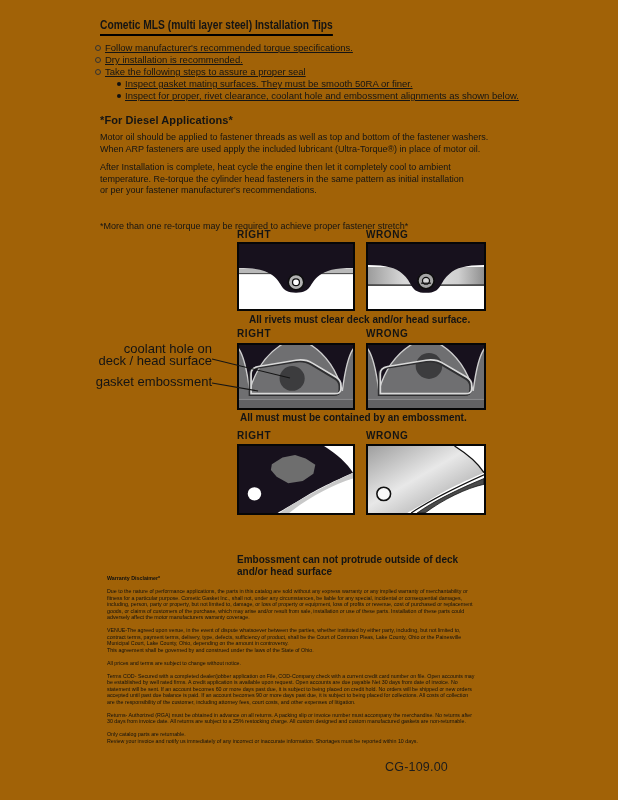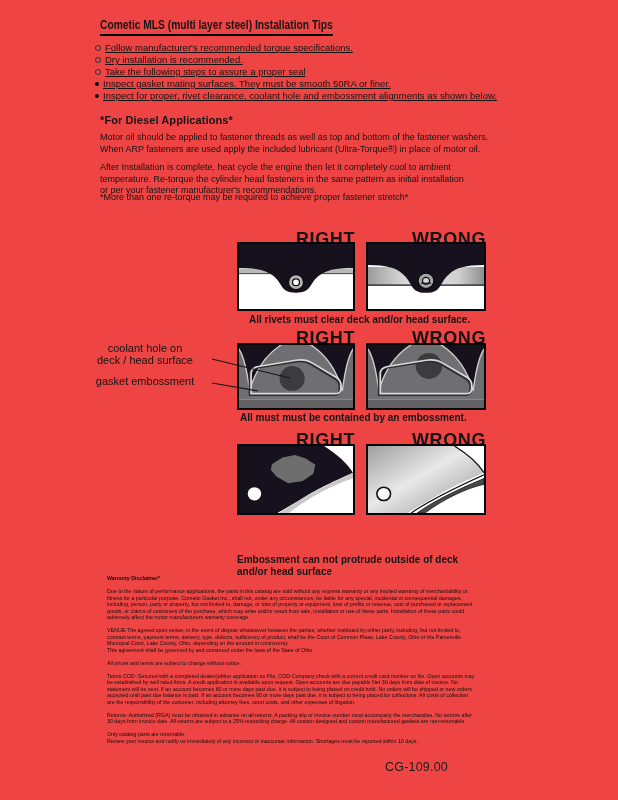--- a/index.html
+++ b/index.html
@@ -1,48 +1,48 @@
 <!DOCTYPE html>
 <html><head>
 <meta charset="utf-8">
 <style>
   html,body{margin:0;padding:0;background:#ffffff;}
-  .page{position:relative;width:618px;height:800px;background:#ef4444;overflow:hidden;
+  .page{position:relative;width:618px;height:800px;background:#a16207;overflow:hidden;
         font-family:"Liberation Sans",sans-serif;color:#141414;}
   .abs{position:absolute;}
 
   .title{left:100px;top:18px;font-size:12.5px;font-weight:bold;white-space:nowrap;
          transform:scaleX(0.82);transform-origin:0 0;}
   .title .u{display:inline-block;border-bottom:2px solid #000;padding-bottom:2px;}
 
   .tips{left:95px;top:42px;font-size:9.5px;line-height:12px;}
   .tip{display:flex;align-items:center;text-decoration:underline;}
-  .tip.sub{}
+  .tip.sub{margin-left:22px;}
   .marker-o{width:4px;height:4px;border:1px solid #333;border-radius:50%;margin-right:4px;flex:none;}
   .marker-dot{width:4px;height:4px;background:#111;border-radius:50%;margin-right:4px;flex:none;}
 
   .diesel-heading{left:100px;top:114px;font-size:11px;font-weight:bold;letter-spacing:0.1px;}
   .body-para{font-size:9px;line-height:11.7px;white-space:pre-line;width:440px;}
   .p1{left:100px;top:132px;}
   .p2{left:100px;top:162px;}
-  .p3{left:100px;top:192px;}
-
-  .rw-label{font-size:18px;font-weight:bold;text-align:right;letter-spacing:0.6px;}
+  .p3{left:100px;top:221px;}
+
+  .rw-label{font-size:10px;font-weight:bold;text-align:left;letter-spacing:0.6px;}
   .col-r{left:237px;width:118px;}
   .col-w{left:366px;width:120px;}
   .row1-lbl{top:229px;} .row2-lbl{top:328px;} .row3-lbl{top:430px;}
 
   .panel{border:2.5px solid #060606;box-sizing:border-box;background:#fff;}
   .panel svg{display:block;width:100%;height:100%;}
   .row1-p{top:242px;height:69px;} .row2-p{top:343px;height:67px;} .row3-p{top:444px;height:71px;}
 
   .caption{font-size:10px;font-weight:bold;line-height:11.5px;white-space:pre-line;}
   .cap1{left:237px;top:314px;margin-left:12px;} .cap2{left:240px;top:412px;} .cap3{left:237px;top:517px;margin-top:37px;}
 
-  .side-label{font-size:11px;line-height:11.5px;text-align:center;white-space:pre-line;width:134px;left:78px;}
+  .side-label{font-size:13px;line-height:11.5px;text-align:right;white-space:pre-line;width:134px;left:78px;}
   .lbl-coolant{top:343px;} .lbl-emboss{top:376px;}
   .leader{left:210px;top:352px;width:100px;height:48px;z-index:3;pointer-events:none;}
 
   .fine{left:107px;top:575px;width:418px;}
   .fine-inner{width:836px;transform:scale(0.5);transform-origin:0 0;font-size:10.6px;line-height:13px;color:#101010;}
   .fine-inner h4{font-size:10.6px;line-height:13px;margin:0 0 13px 0;}
   .fine-inner p{margin:0 0 13px 0;white-space:pre-line;}
 
   .page-code{left:385px;top:760px;font-size:12.5px;letter-spacing:0.2px;color:#1c1c1c;}
 </style>

